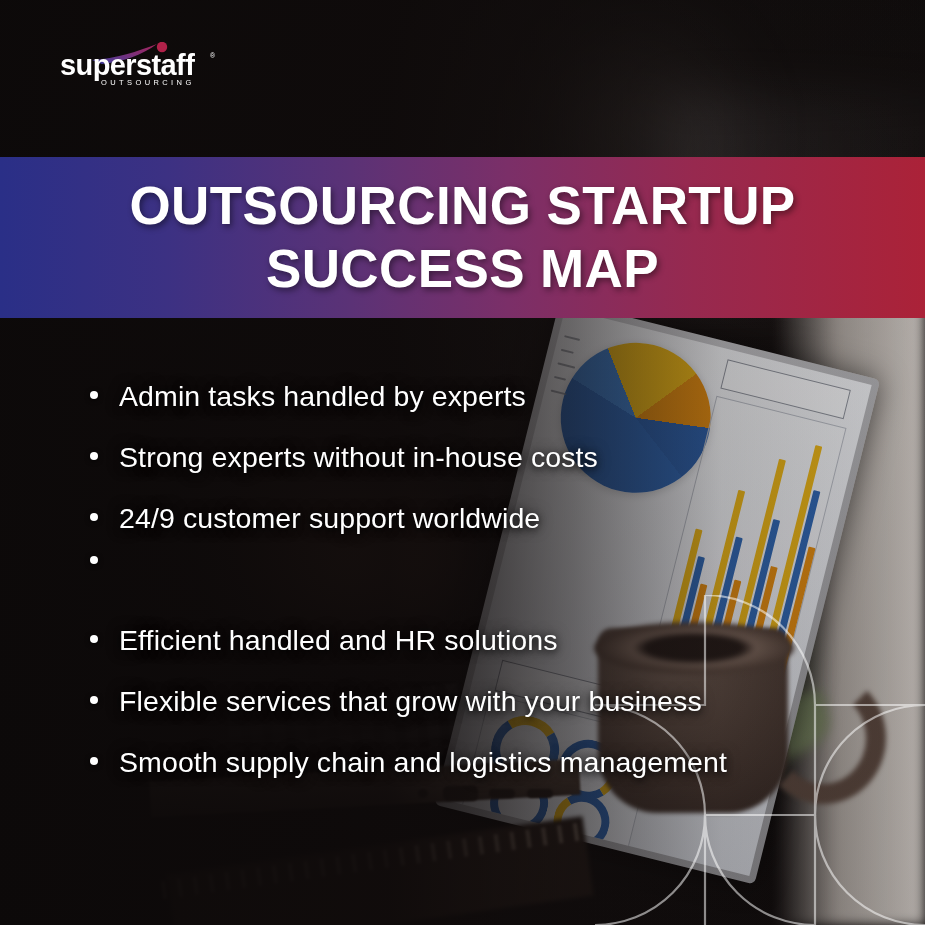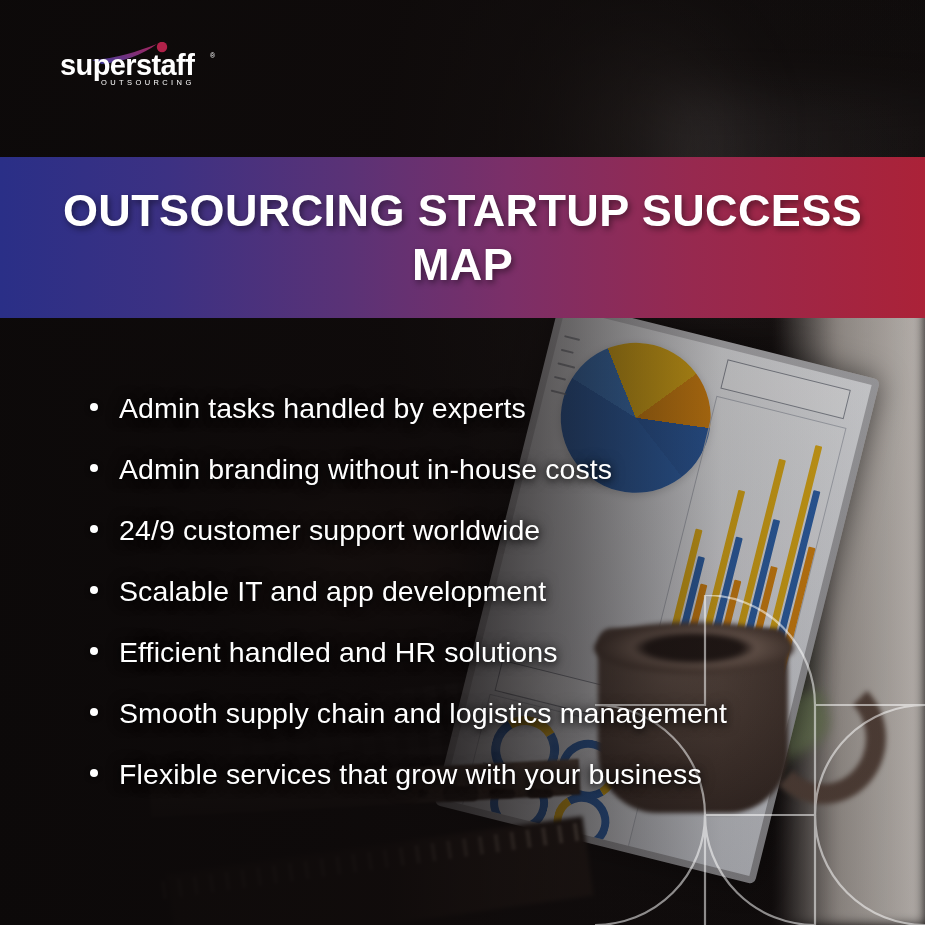--- a/index.html
+++ b/index.html
@@ -164,29 +164,29 @@
   .logo-svg{display:block;}
 
   
   .band{
     position:absolute;left:0;top:157px;width:925px;height:161px;
     background:linear-gradient(90deg,#2a2f87 0%,#3c3183 18%,#5b3276 38%,#7b2f68 55%,#97294f 75%,#ab2238 100%);
     display:flex;align-items:center;justify-content:center;
   }
   .band-title{
     margin:17px;
-    font-size:45px;line-height:1.18;font-weight:bold;
+    font-size:53px;line-height:1.18;font-weight:bold;
     color:#ffffff;text-align:center;letter-spacing:.4px;
     text-shadow:2px 3px 6px rgba(0,0,0,.45);
     font-family:"Liberation Sans", sans-serif;
   }
 
   
   .list{
-    position:absolute;left:90px;top:392px;width:800px;
+    position:absolute;left:90px;top:380px;width:800px;
     margin:0;padding:0;list-style:none;
   }
   .list li{
     display:flex;align-items:baseline;
     height:61px;
     color:#fff;
     font-size:28.5px;
     letter-spacing:.1px;
     text-shadow:0 2px 7px rgba(0,0,0,.85), 0 0 14px rgba(0,0,0,.6);
   }
@@ -320,37 +320,36 @@
     <h1 class="band-title">OUTSOURCING STARTUP SUCCESS MAP</h1>
   </div>
 
   <ul class="list">
     <li>
       <span class="dot"></span>
       <span class="li-text">Admin tasks handled by experts</span>
     </li>
     <li>
       <span class="dot"></span>
-      <span class="li-text">Admin branding without in-house costs</span>
+      <span class="li-text">Strong experts without in-house costs</span>
     </li>
     <li>
       <span class="dot"></span>
       <span class="li-text">24/9 customer support worldwide</span>
     </li>
     <li>
       <span class="dot"></span>
-      <span class="li-text">Scalable IT and app development</span>
     </li>
     <li>
       <span class="dot"></span>
       <span class="li-text">Efficient handled and HR solutions</span>
     </li>
     <li>
       <span class="dot"></span>
+      <span class="li-text">Flexible services that grow with your business</span>
+    </li>
+    <li>
+      <span class="dot"></span>
       <span class="li-text">Smooth supply chain and logistics management</span>
     </li>
-    <li>
-      <span class="dot"></span>
-      <span class="li-text">Flexible services that grow with your business</span>
-    </li>
   </ul>
 
 </div>
 
 </body></html>

